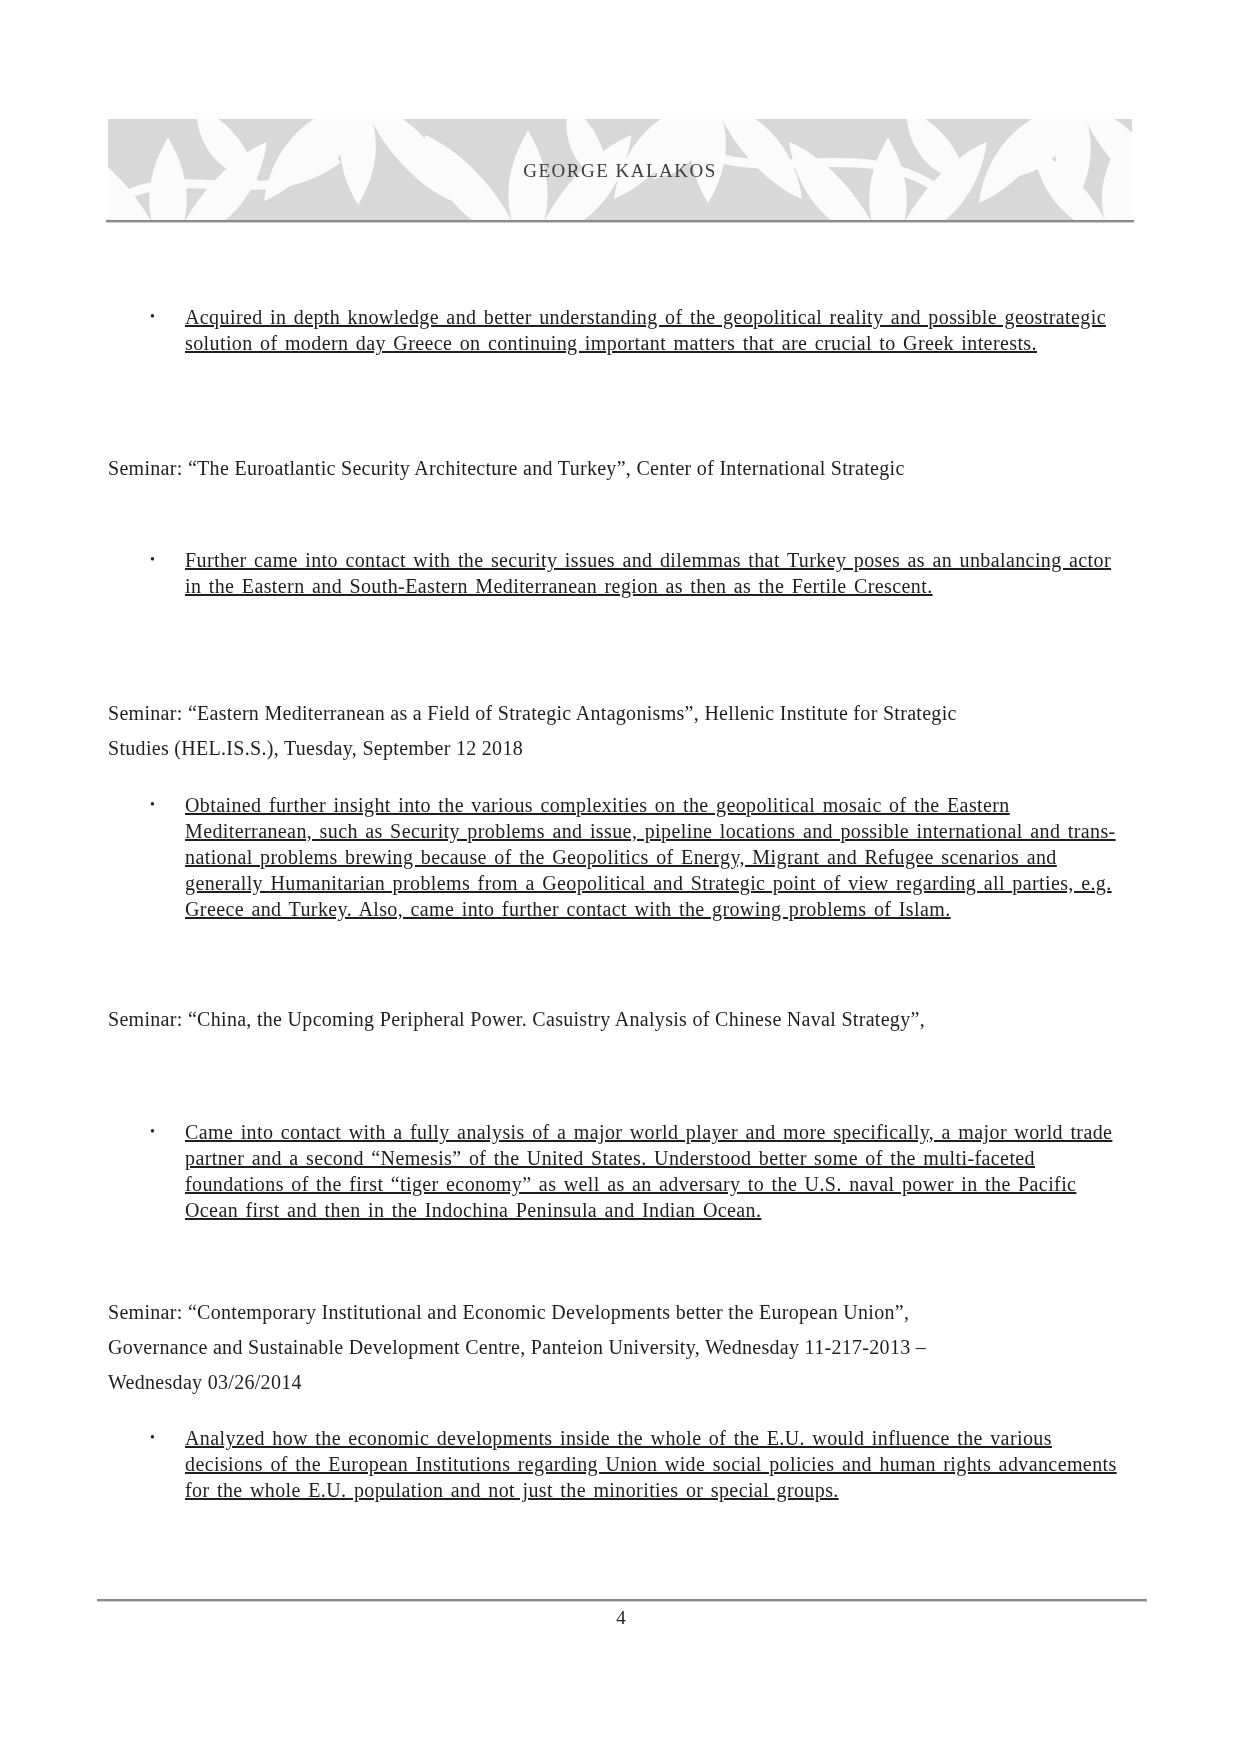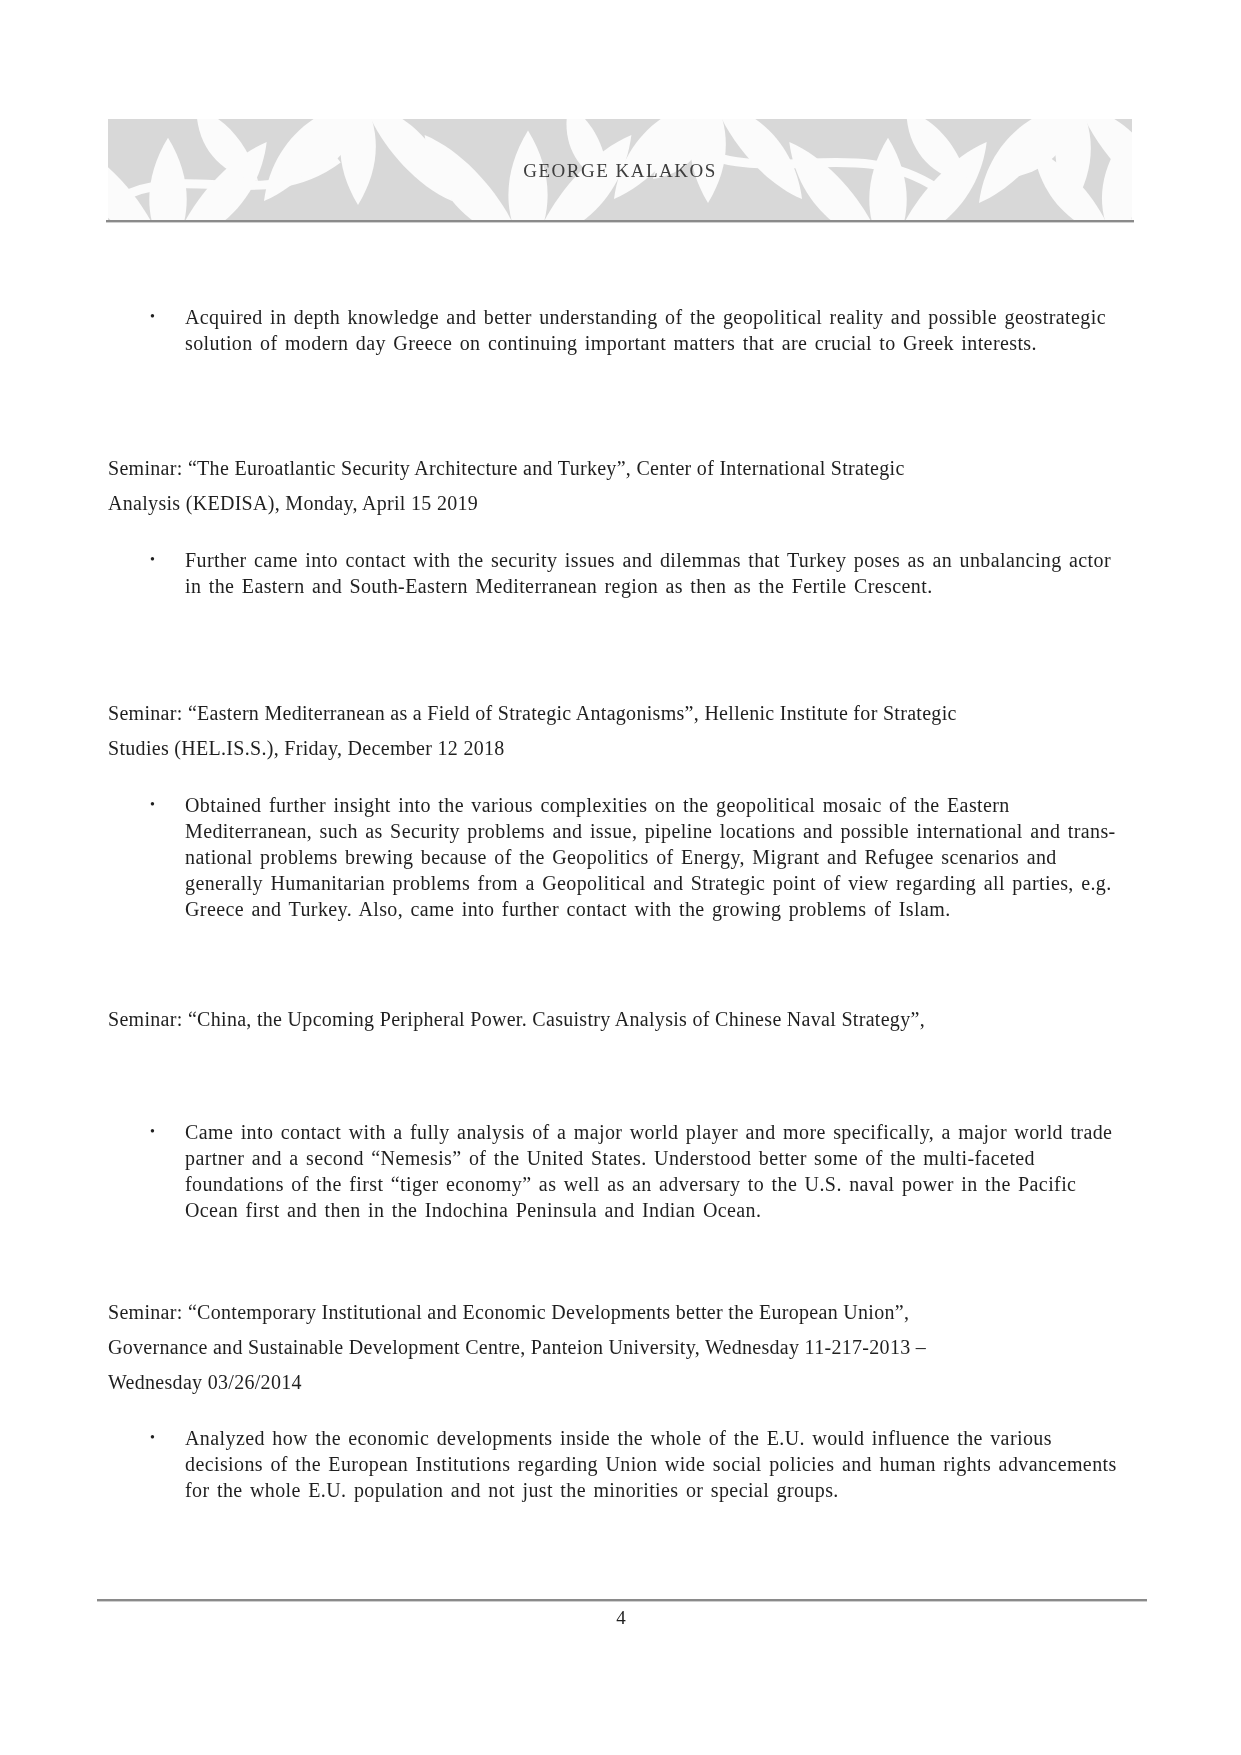--- a/index.html
+++ b/index.html
@@ -33,21 +33,21 @@
     text-align:left;font-size:20px;line-height:35px;letter-spacing:0.3px;
   }
   .block-bullet{
     position:absolute;left:150px;width:980px;
     display:flex;align-items:flex-start;
     font-size:20px;line-height:26px;letter-spacing:0.4px;word-spacing:2px;
   }
   .bullet-marker{
     flex:0 0 35px;font-size:14px;line-height:26px;
   }
-  .bullet-text{flex:1;}
+  .bullet-text{flex:1;text-decoration:underline;}
   
   .footer-rule{
     position:absolute;left:97px;top:1599px;width:1050px;height:2px;
     background:var(--rule,#8a8a8a);border-bottom:1px solid #cfcfcf;
   }
   .page-number{
     position:absolute;left:108px;top:1605px;width:1026px;
     text-align:center;font-size:19px;line-height:26px;
   }
 </style>
@@ -93,31 +93,30 @@
   </div>
   <div class="header-rule"></div>
 
   <div class="block-bullet" style="top:304px">
     <span class="bullet-marker">•</span>
     <div class="bullet-text">Acquired in depth knowledge and better understanding of the geopolitical reality and possible geostrategic solution of modern day Greece on continuing important matters that are crucial to Greek interests.</div>
   </div>
 
   <div class="block-heading" style="top:451px">
     <div>Seminar: “The Euroatlantic Security Architecture and Turkey”, Center of International Strategic</div>
-    <div>Analysis (KEDISA), Monday, April 15 2019</div>
   </div>
 
   <div class="block-bullet" style="top:547px">
     <span class="bullet-marker">•</span>
     <div class="bullet-text">Further came into contact with the security issues and dilemmas that Turkey poses as an unbalancing actor in the Eastern and South-Eastern Mediterranean region as then as the Fertile Crescent.</div>
   </div>
 
   <div class="block-heading" style="top:696px">
     <div>Seminar: “Eastern Mediterranean as a Field of Strategic Antagonisms”, Hellenic Institute for Strategic</div>
-    <div>Studies (HEL.IS.S.), Friday, December 12 2018</div>
+    <div>Studies (HEL.IS.S.), Tuesday, September 12 2018</div>
   </div>
 
   <div class="block-bullet" style="top:792px">
     <span class="bullet-marker">•</span>
     <div class="bullet-text">Obtained further insight into the various complexities on the geopolitical mosaic of the Eastern Mediterranean, such as Security problems and issue, pipeline locations and possible international and trans-national problems brewing because of the Geopolitics of Energy, Migrant and Refugee scenarios and generally Humanitarian problems from a Geopolitical and Strategic point of view regarding all parties, e.g. Greece and Turkey. Also, came into further contact with the growing problems of Islam.</div>
   </div>
 
   <div class="block-heading" style="top:1002px">
     <div>Seminar: “China, the Upcoming Peripheral Power. Casuistry Analysis of Chinese Naval Strategy”,</div>
   </div>

